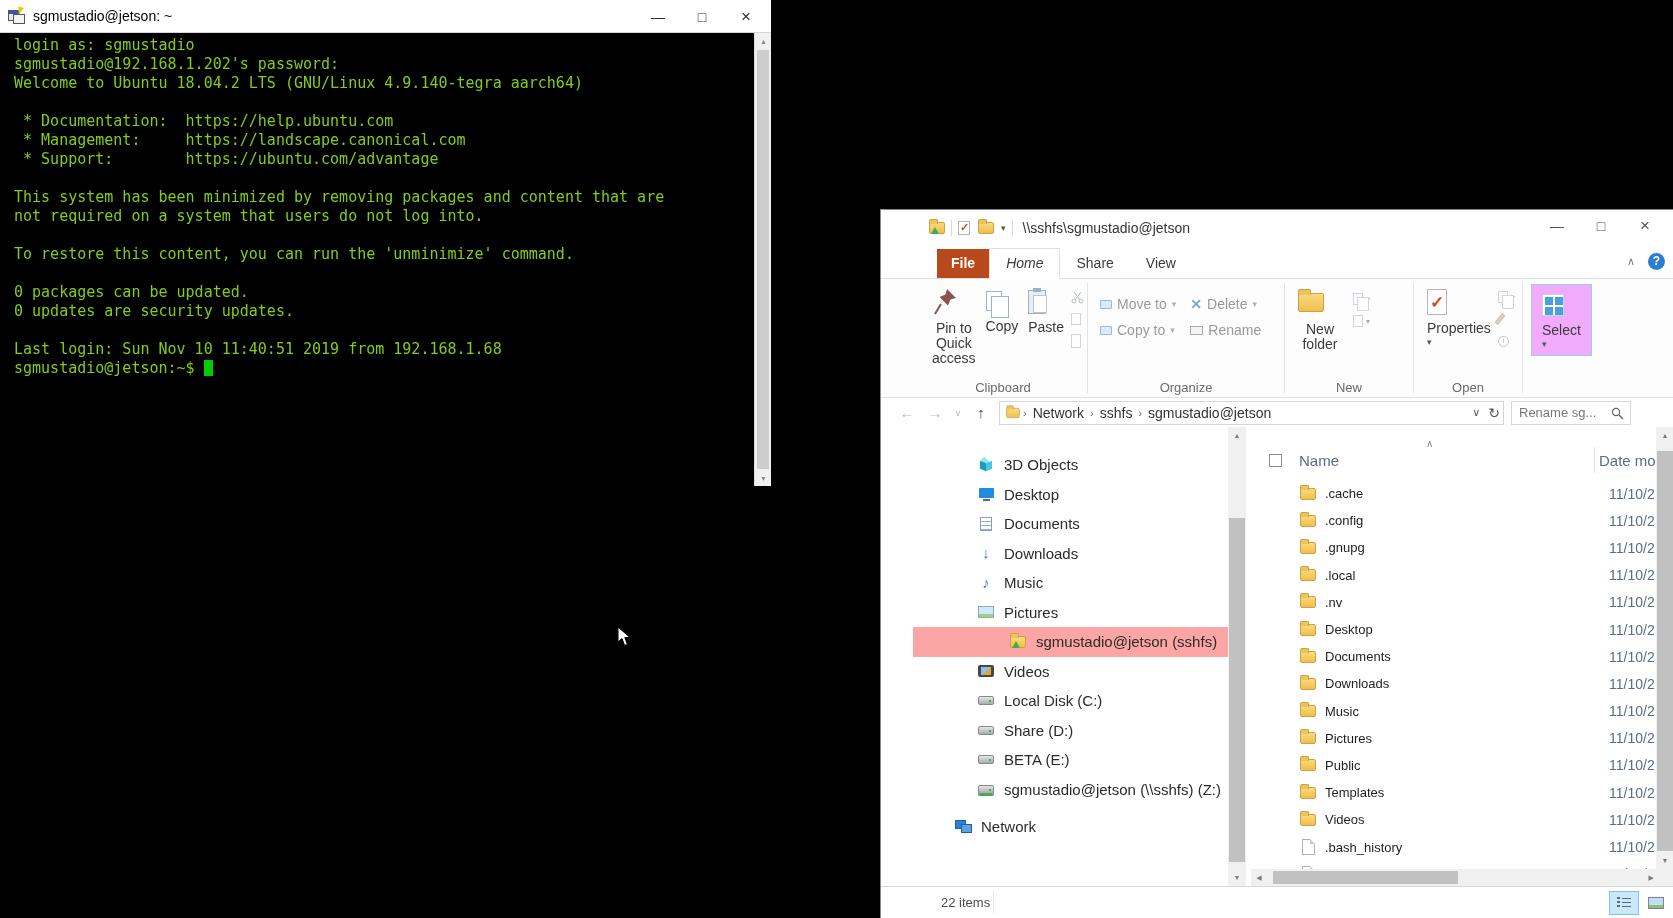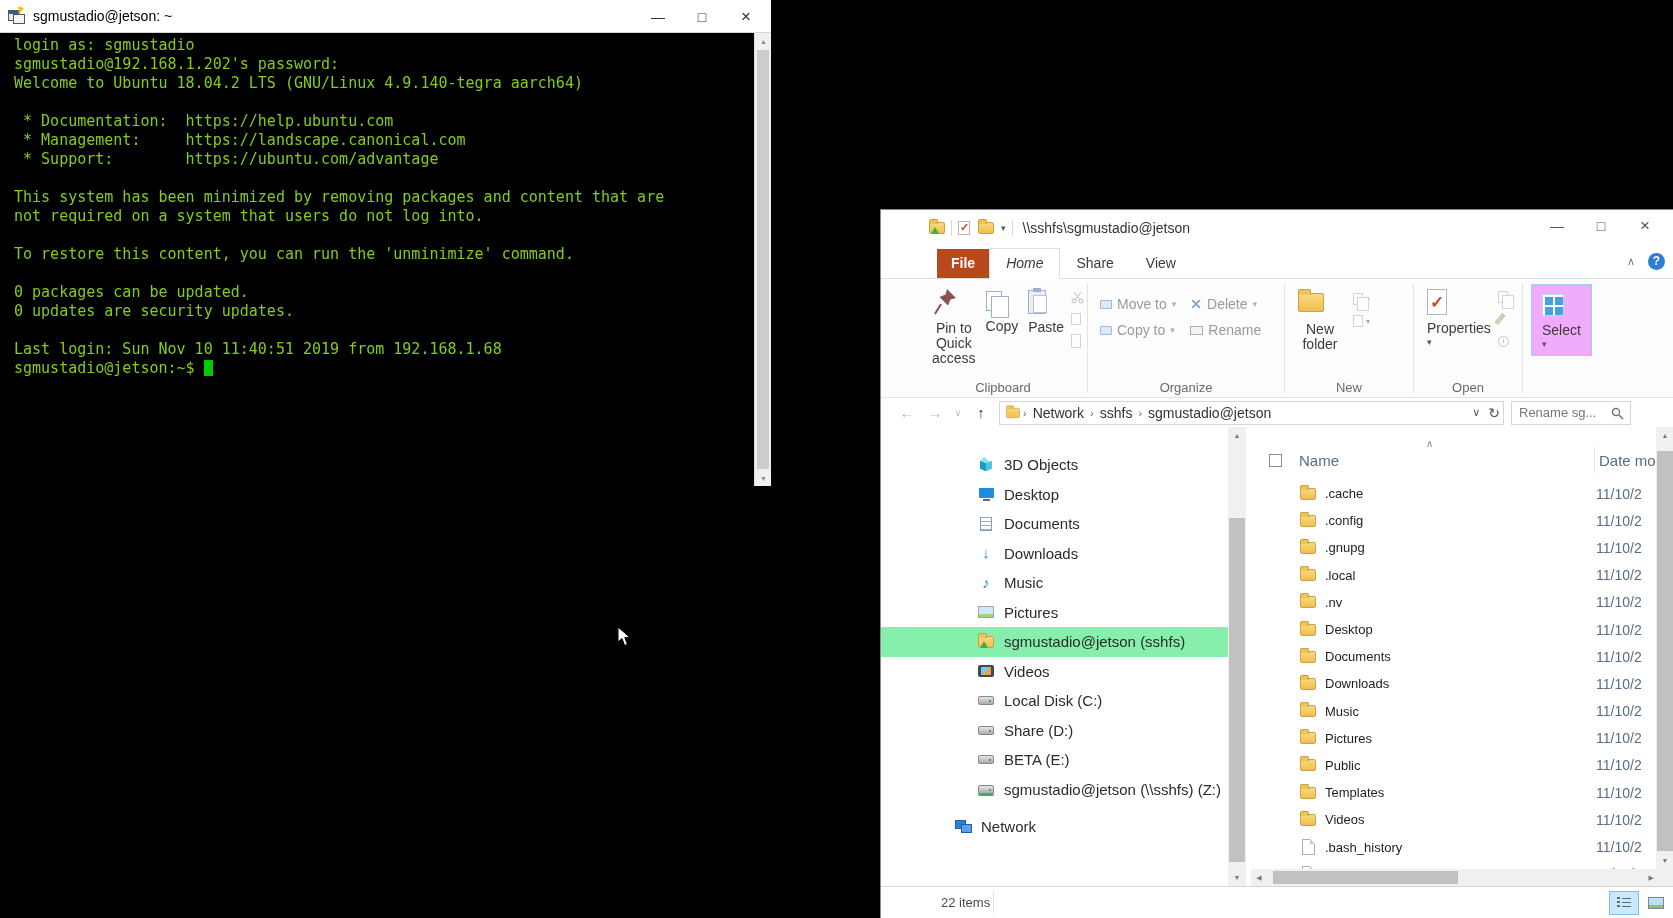--- a/index.html
+++ b/index.html
@@ -119,21 +119,21 @@
   #search-box .ph { font-size:13px; color:#777; margin-left:7px; }
   #search-box svg { position:absolute; right:6px; top:5px; }
 
   
   #ex-content { position:absolute; left:0; top:217px; right:0; bottom:32px; background:#fff; }
 
   
   #navpane { position:absolute; left:0; top:0; width:347px; bottom:0; overflow:hidden; padding-top:23px; }
   .nav-item { height:29.5px; display:flex; align-items:center; }
   .nav-item .nlabel { font-size:15px; color:#2b2b2b; margin-left:9px; white-space:nowrap; }
-  .nav-item.selected { background:#86efac; }
+  .nav-item.selected { background:#fca5a5;margin-left:32px; }
   .nav-item .nicon { width:18px; display:flex; justify-content:center; flex:none; }
   .nav-item.root { padding-left:73px; }
   .nav-item.child { padding-left:96px; }
   .nav-item.gap { margin-top:8px; }
 
   
   .nic-this-pc { position:relative; width:16px; height:13px; }
   .nic-this-pc::before { content:""; position:absolute; left:0; top:0; width:14px; height:9px; border:2px solid #44566b; border-radius:1px; background:#cfe2f0; }
   .nic-this-pc::after { content:""; position:absolute; left:4px; bottom:-1px; width:6px; height:2px; background:#44566b; box-shadow:-2px 1px 0 #44566b,2px 1px 0 #44566b; }
   .nic-desktop { position:relative; width:15px; height:13px; }
@@ -164,21 +164,21 @@
   #fl-header { position:absolute; left:0; top:18px; right:0; height:30px; display:flex; align-items:center; }
   #fl-check { width:13px; height:13px; border:1px solid #8c8c8c; background:#fff; margin-left:18px; }
   #fl-name { font-size:15px; color:#5a6c84; margin-left:17px; }
   #fl-sort { position:absolute; left:175px; top:-7px; color:#888; font-size:10px; }
   #fl-divider { position:absolute; left:343px; top:2px; height:26px; width:1px; background:#e0e0e0; }
   #fl-date-h { position:absolute; left:348px; font-size:15px; color:#5a6c84; white-space:nowrap; }
   #fl-rows { position:absolute; left:0; top:53px; right:0; bottom:0; }
   .frow { height:27.2px; display:flex; align-items:center; position:relative; }
   .frow .ficon { width:18px; margin-left:48px; display:flex; justify-content:center; flex:none; }
   .frow .fname { font-size:13px; color:#1e1e1e; margin-left:8px; white-space:nowrap; }
-  .frow .fdate { position:absolute; left:345px; font-size:14px; color:#5a6c84; white-space:nowrap; }
+  .frow .fdate { position:absolute; left:358px; font-size:14px; color:#5a6c84; white-space:nowrap; }
   .fic-file { position:relative; width:13px; height:16px; background:#fff; border:1px solid #b0b0b0; }
   .fic-file::before { content:""; position:absolute; right:-1px; top:-1px; border-style:solid; border-width:0 5px 5px 0; border-color:#fff #fff #c9c9c9 #c9c9c9; }
   .fic-file.dark { background:repeating-linear-gradient(#fff 0 2px,#7e8b99 2px 3px); }
 
   
   .vscroll { position:absolute; top:0; bottom:0; width:18px; background:#f0f0f0; }
   .vscroll .sarrow, .hscroll .sarrow { color:#7a7a7a; font-size:7px; text-align:center; }
   #nav-scroll { left:347px; }
   #nav-scroll .sarrow.up { position:absolute; top:5px; left:0; right:0; }
   #nav-scroll .sarrow.down { position:absolute; bottom:5px; left:0; right:0; }

